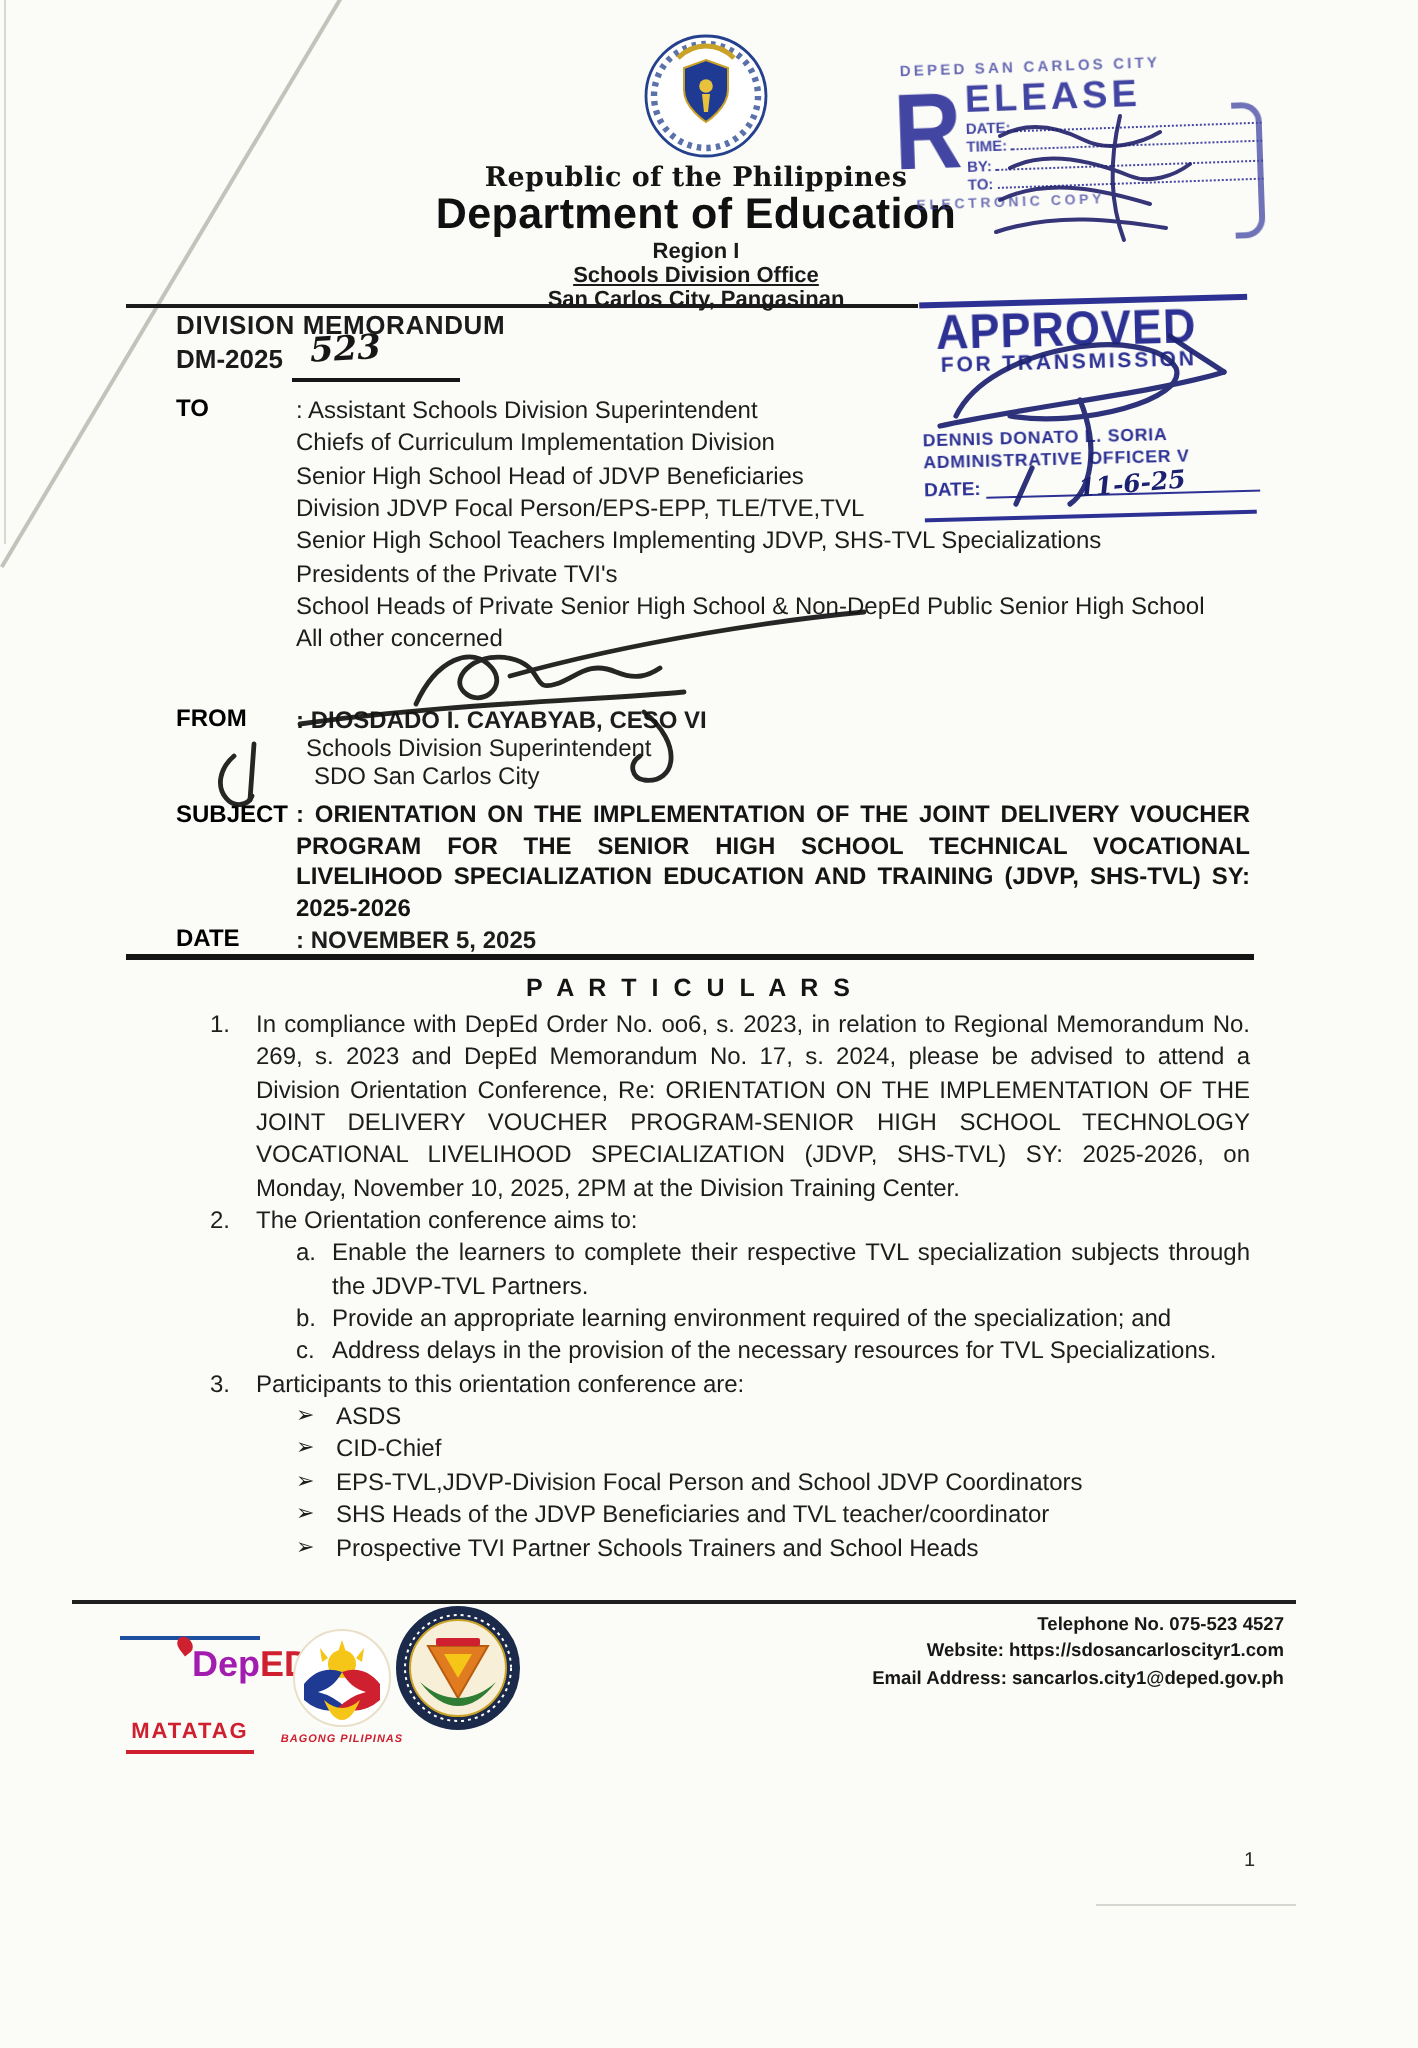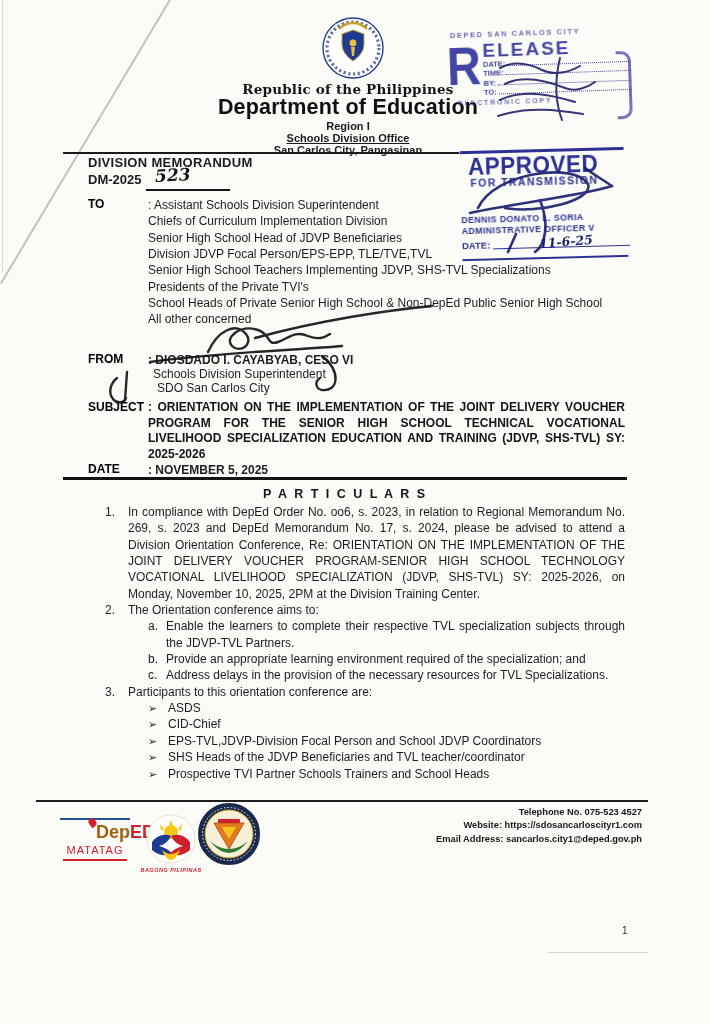--- a/index.html
+++ b/index.html
@@ -96,25 +96,25 @@
   .a-daterow .dline{flex:1;border-bottom:1.6px solid #2c3193;margin-left:3px;margin-bottom:1px;}
   .a-rule-bot{height:2.4px;background:#2c3193;margin-top:8px;width:166px;}
   .hw-date{left:539px;top:234px;font-family:"DejaVu Serif",serif;font-style:italic;
     font-size:12.5px;color:#1c2270;transform:rotate(-5deg);font-weight:bold;}
 
   
   .footer-rule{left:36px;top:800px;width:612px;height:2px;background:#1f1f1f;}
   .deped-logo{left:52px;top:818px;width:86px;text-align:center;}
   .dl-topline{height:2px;background:#1e4fa1;width:70px;margin:0 auto 3px auto;}
   .dl-word{font-size:18px;font-weight:bold;line-height:19px;position:relative;}
-  .dl-dep{color:#a16207;padding-left:44px;}
+  .dl-dep{color:#a21caf;padding-left:44px;}
   .dl-ed{color:#cf2030;}
   .dl-flame{position:absolute;top:-5px;left:37px;width:7px;height:9px;background:#cf2030;
     border-radius:50% 50% 50% 0;transform:rotate(-38deg);}
-  .dl-matatag{font-size:11px;font-weight:normal;color:#cf2030;letter-spacing:1px;margin-top:2px;text-align:center;}
+  .dl-matatag{font-size:11px;font-weight:bold;color:#cf2030;letter-spacing:1px;margin-top:18px;text-align:center;}
   .dl-botline{height:2px;background:#cf2030;width:64px;margin:3px auto 0 auto;}
   .bagong{left:138px;top:812px;width:66px;text-align:center;}
   .bagong-caption{font-size:5.5px;font-weight:bold;font-style:italic;color:#cf2030;
     letter-spacing:.5px;margin-top:-1px;}
   .divseal{left:198px;top:803px;}
   .addr-block{left:330px;top:806px;width:312px;text-align:right;font-size:9.3px;
     line-height:13.4px;font-weight:bold;color:#171717;}
   .page-num{left:622px;top:925px;font-size:10px;color:#2a2a2a;}
 
   svg{display:block;}

